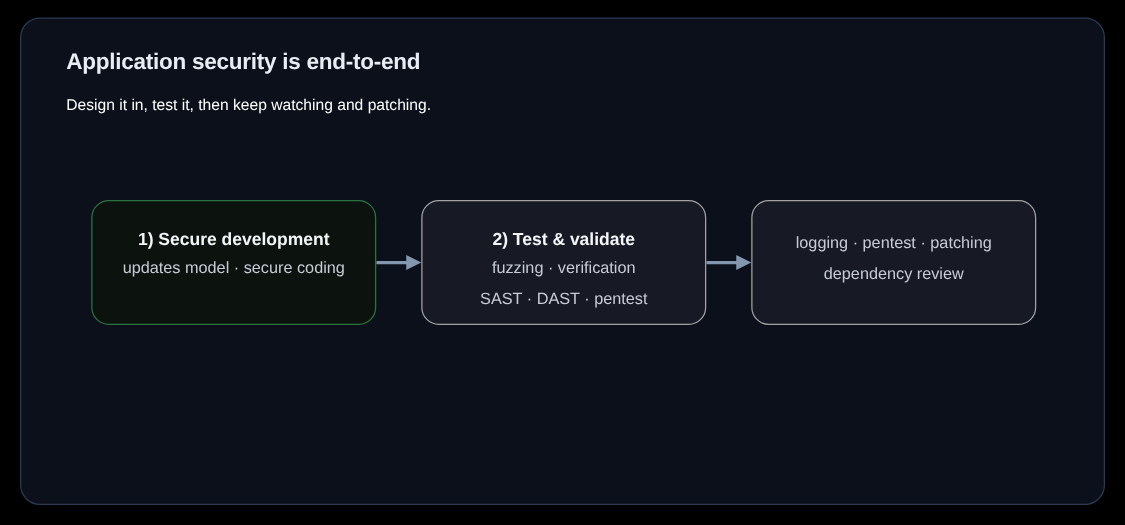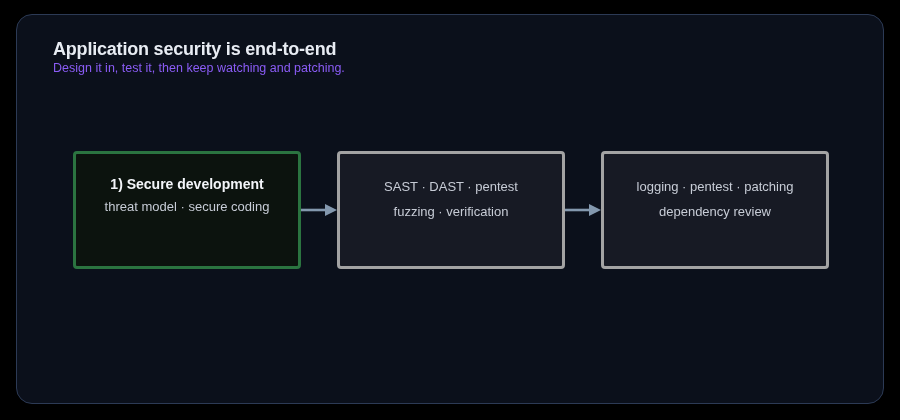--- a/index.html
+++ b/index.html
@@ -28,38 +28,38 @@
     left: 36px;
     top: 24px;
   }
   .title {
     font-size: 18px;
     font-weight: 700;
     color: #e8ecf3;
     letter-spacing: -0.2px;
   }
   .subtitle {
-    margin-top: 1px;
+    margin-top: 17px;
     font-size: 12.5px;
-    color: #8b5cf6;
+    color: #ffffff;
   }
   .flow-row {
     position: absolute;
     left: 56px;
     top: 136px;
     display: flex;
     align-items: center;
   }
   .step-box {
     width: 228px;
-    height: 118px;
+    height: 100px;
     box-sizing: border-box;
-    border-radius: 4px;
+    border-radius: 14px;
     background: #171a24;
-    border: 3px solid #a3a3a3;
+    border: 1px solid #a3a3a3;
     text-align: center;
     padding-top: 20px;
   }
   .step-box.accent-green {
     background: #0c130e;
     border-color: #2b7440;
   }
   .step-title {
     font-size: 14px;
     font-weight: 700;
@@ -89,33 +89,34 @@
 
   <div class="header">
     <div class="title">Application security is end-to-end</div>
     <div class="subtitle">Design it in, test it, then keep watching and patching.</div>
   </div>
 
   <div class="flow-row">
 
     <div class="step-box accent-green">
       <div class="step-title">1) Secure development</div>
-      <div class="step-line">threat model · secure coding</div>
+      <div class="step-line">updates model · secure coding</div>
     </div>
 
     <div class="arrow">
       <svg width="36" height="14" viewBox="0 0 36 14" aria-hidden="true">
         <line x1="0" y1="7" x2="25" y2="7" stroke="currentColor" stroke-width="2.6"></line>
         <polygon points="24,1 36,7 24,13" fill="currentColor"></polygon>
       </svg>
     </div>
 
     <div class="step-box">
+      <div class="step-title">2) Test &amp; validate</div>
+      <div class="step-line">fuzzing · verification</div>
       <div class="step-line">SAST · DAST · pentest</div>
-      <div class="step-line">fuzzing · verification</div>
     </div>
 
     <div class="arrow">
       <svg width="36" height="14" viewBox="0 0 36 14" aria-hidden="true">
         <line x1="0" y1="7" x2="25" y2="7" stroke="currentColor" stroke-width="2.6"></line>
         <polygon points="24,1 36,7 24,13" fill="currentColor"></polygon>
       </svg>
     </div>
 
     <div class="step-box">

